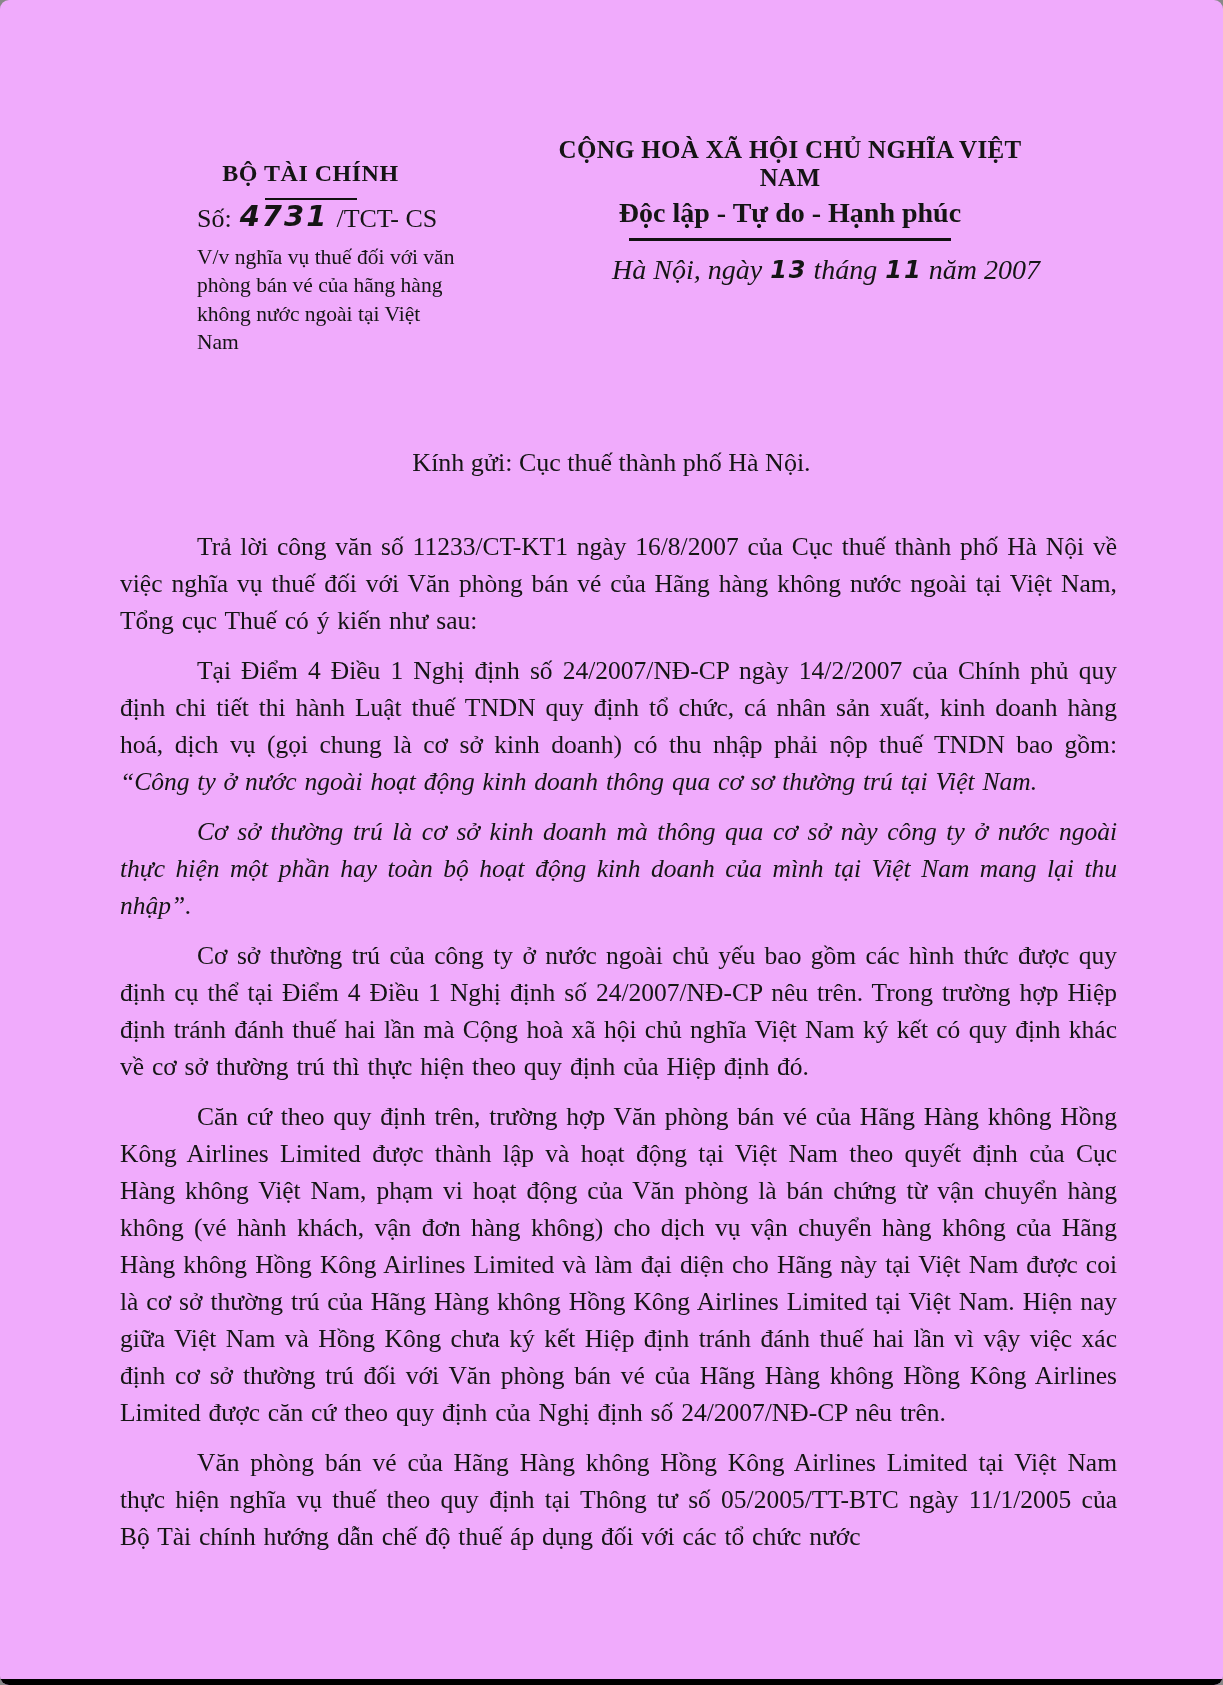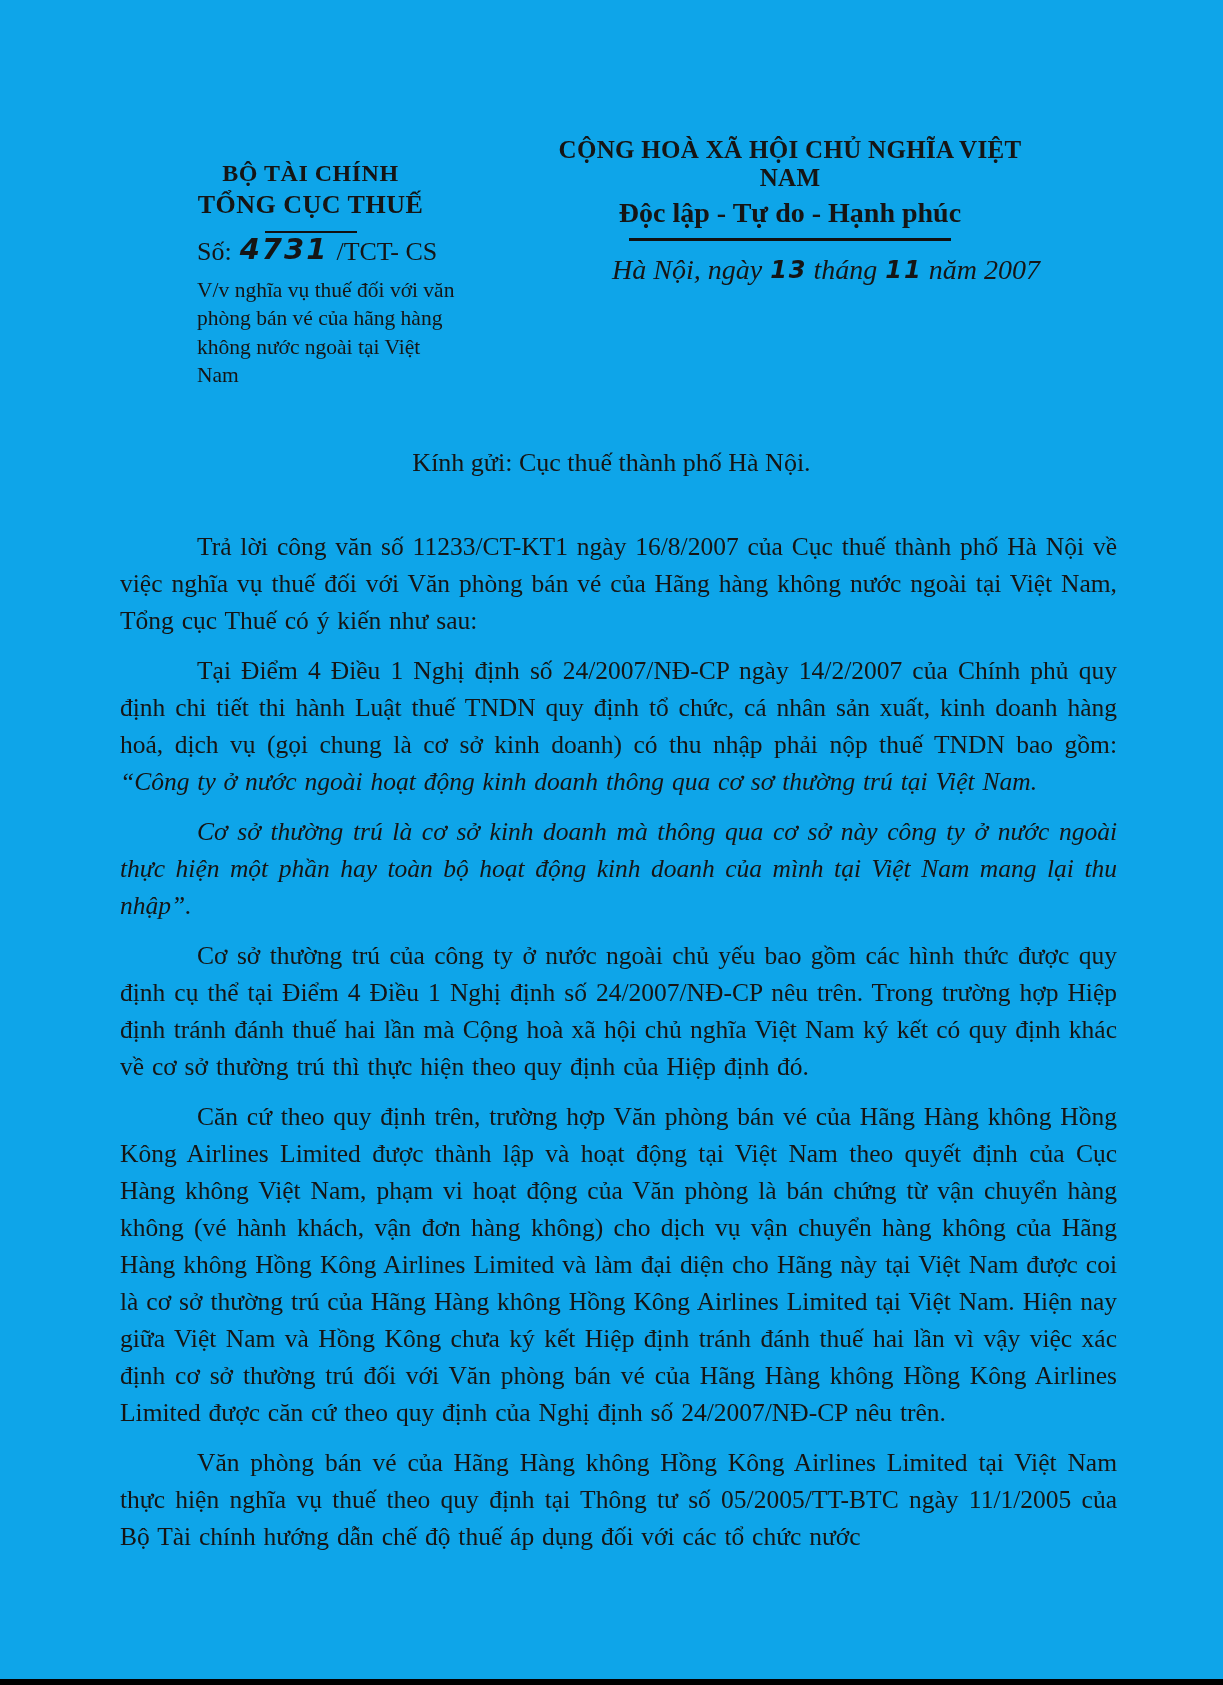--- a/index.html
+++ b/index.html
@@ -1,20 +1,21 @@
 <!DOCTYPE html>
 <html><head>
 <meta charset="utf-8">
 <style>
   html,body { margin:0; padding:0; background:#888; }
   .page {
     position:relative; width:1223px; height:1685px; margin:0 auto;
-    background:#0ea5e9; color:#151515;
+    background:#f0abfc; color:#151515;
     font-family:"Liberation Serif","DejaVu Serif",serif;
     overflow:hidden;
+    border-radius:9px;
   }
 
   
   .org-block { position:absolute; left:168px; top:160px; width:285px; text-align:center; }
   .org-ministry { font-size:24px; font-weight:bold; letter-spacing:0.5px; }
   .org-dept { font-size:26px; font-weight:bold; margin-top:3px; letter-spacing:0.5px; }
   .org-rule { width:92px; height:2px; background:#111; margin:11px auto 0; }
   .doc-number { text-align:left; font-size:26px; padding-left:29px; white-space:nowrap; }
   .doc-number .sep { display:inline-block; width:8px; }
   .hand {
@@ -45,21 +46,20 @@
   
   .scan-bar { position:absolute; left:0; right:0; bottom:0; height:6px; background:#000; }
 </style>
 </head>
 <body>
 
 <div class="page">
 
   <div class="org-block">
     <div class="org-ministry">BỘ TÀI CHÍNH</div>
-    <div class="org-dept">TỔNG CỤC THUẾ</div>
     <div class="org-rule"></div>
     <div class="doc-number">
       <span>Số:</span><span class="sep"></span><span class="hand">4731</span><span class="sep"></span><span>/TCT- CS</span>
     </div>
     <div class="doc-subject">V/v nghĩa vụ thuế đối với văn phòng bán vé của hãng hàng không nước ngoài tại Việt Nam</div>
   </div>
 
   <div class="national-block">
     <div class="republic">CỘNG HOÀ XÃ HỘI CHỦ NGHĨA VIỆT NAM</div>
     <div class="motto">Độc lập - Tự do - Hạnh phúc</div>

